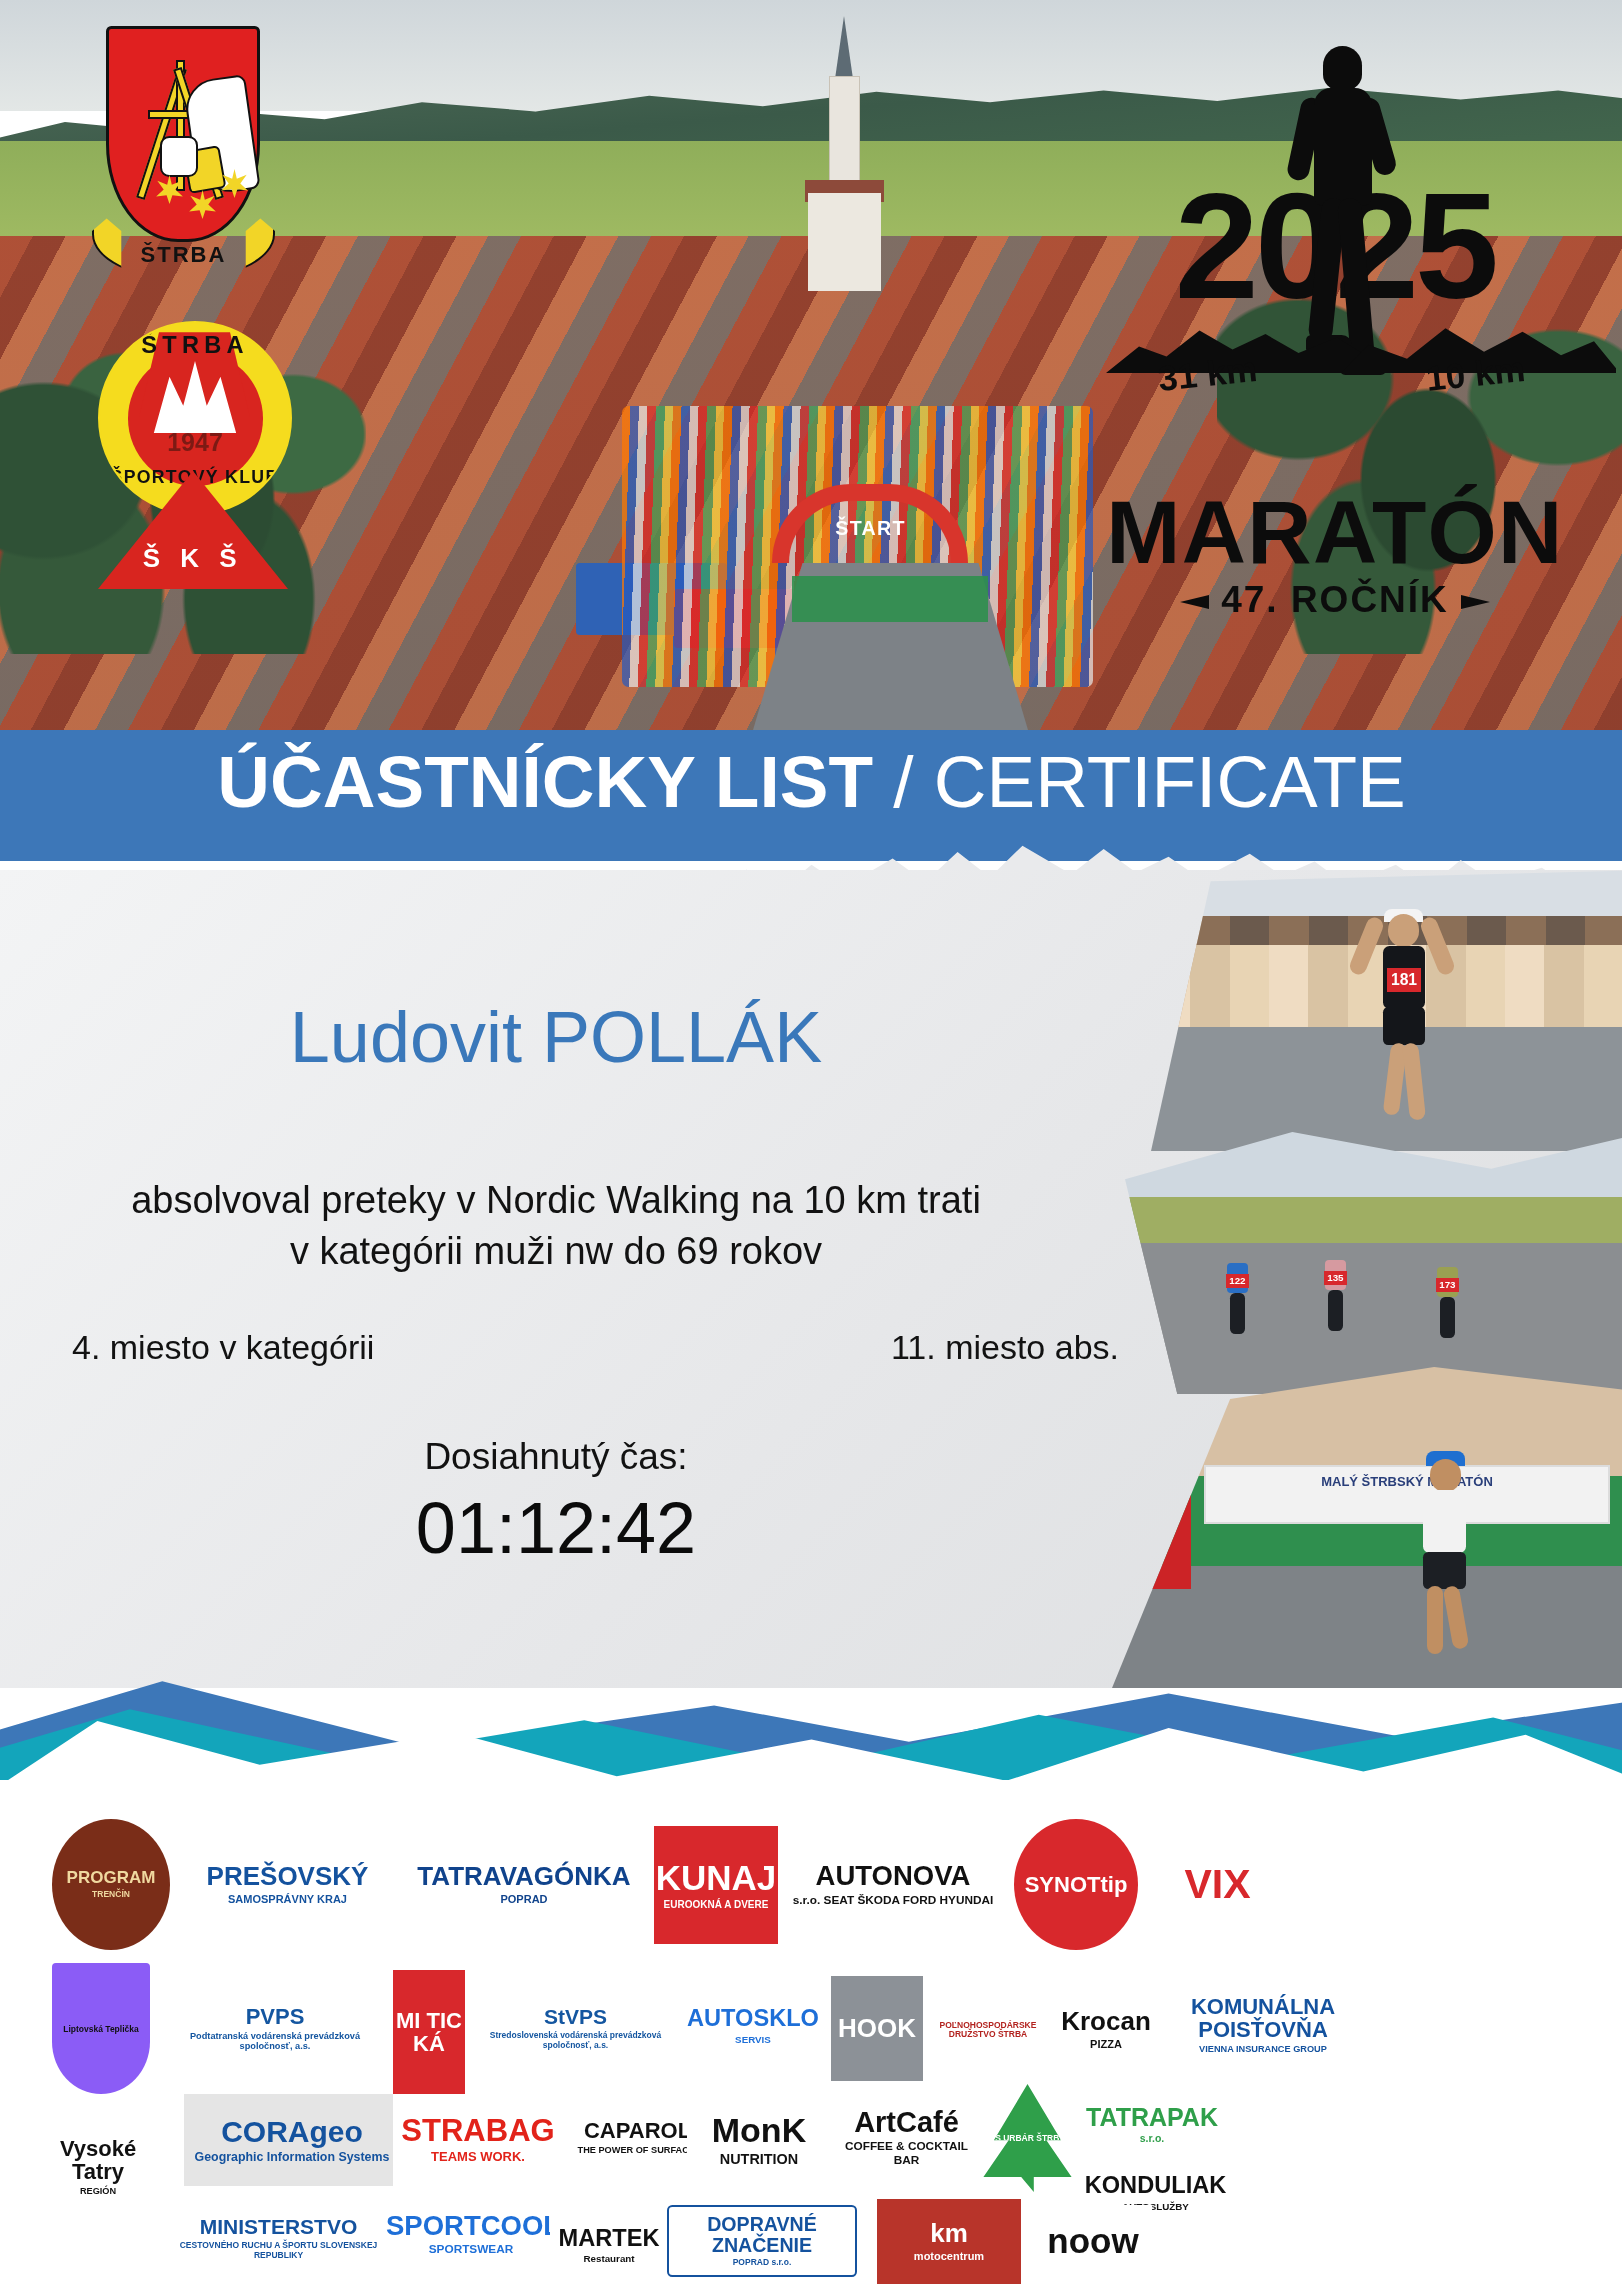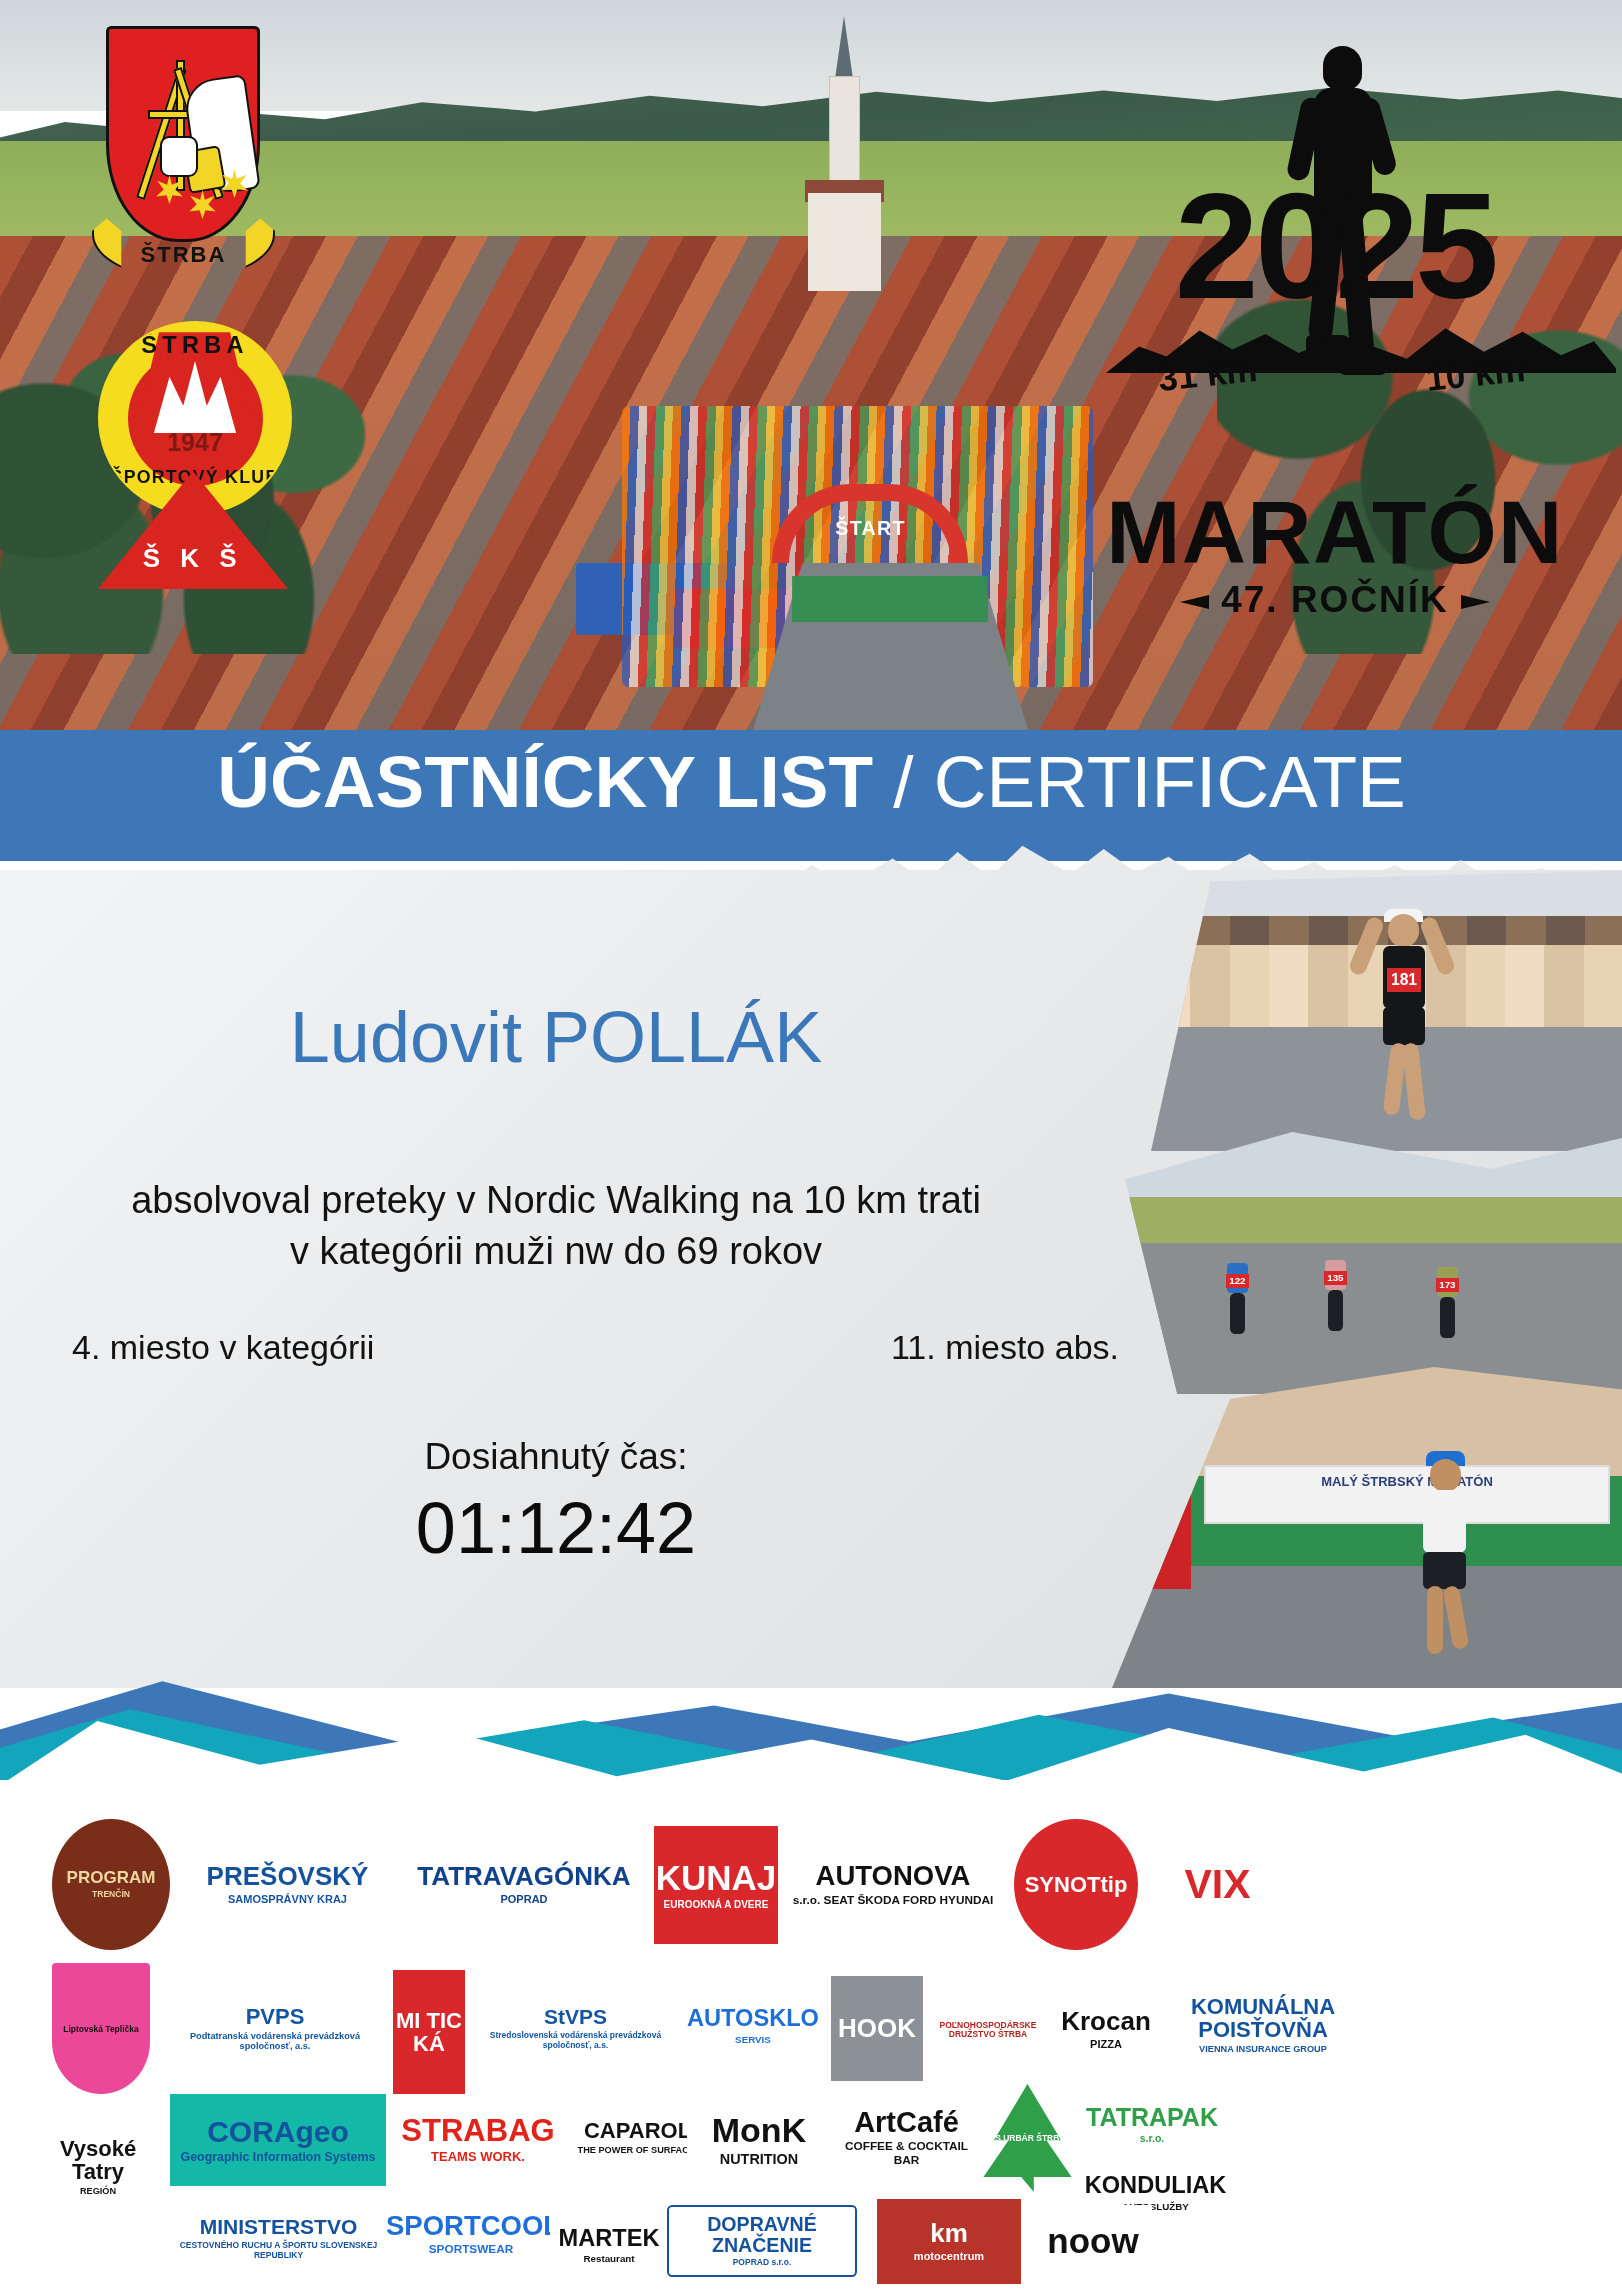--- a/index.html
+++ b/index.html
@@ -380,21 +380,21 @@
       <div class="lg" style="left: 1014px; top: 39px; width: 124px; height: 131px; background: rgb(216, 40, 44); color: rgb(255, 255, 255); border-radius: 50%;">
         <div style="width: 100%;">
           <div class="lgtxt" style="font-size: 22px;">SYNOTtip</div>
         </div>
       </div>
       <div class="lg" style="left: 1152px; top: 39px; width: 131px; height: 131px; background: rgb(255, 255, 255); color: rgb(216, 40, 44); clip-path: polygon(50% 0px, 62% 30%, 95% 22%, 78% 50%, 95% 78%, 62% 70%, 50% 100%, 38% 70%, 5% 78%, 22% 50%, 5% 22%, 38% 30%);">
         <div style="width: 100%;">
           <div class="lgtxt" style="font-size: 41px;">VIX</div>
         </div>
       </div>
-      <div class="lg" style="left: 52px; top: 183px; width: 98px; height: 131px; background: #ec4899; color: rgb(17, 17, 17); border-radius: 3.9px 3.9px 50% 50% / 3.9px 3.9px 40% 40%;">
+      <div class="lg" style="left: 52px; top: 183px; width: 98px; height: 131px; background: #8b5cf6; color: rgb(17, 17, 17); border-radius: 3.9px 3.9px 50% 50% / 3.9px 3.9px 40% 40%;">
         <div style="width: 100%;">
           <div class="lgtxt" style="font-size: 19.6px;"></div>
           <div style="font-size: 8.5px; font-weight: bold; line-height: 1.15; margin-top: 2.6px;">Liptovská Teplička</div>
         </div>
       </div>
       <div class="lg" style="left: 164px; top: 196px; width: 222px; height: 105px; background: rgb(255, 255, 255); color: rgb(20, 86, 160); border-radius: 50%;">
         <div style="width: 100%;">
           <div class="lgtxt" style="font-size: 22px;">PVPS</div>
           <div style="font-size: 9.2px; font-weight: bold; line-height: 1.15; margin-top: 2.6px;">Podtatranská vodárenská prevádzková spoločnosť, a.s.</div>
         </div>
@@ -432,21 +432,21 @@
           <div class="lgtxt" style="font-size: 26px;">Krocan</div>
           <div style="font-size: 11px; font-weight: bold; line-height: 1.15; margin-top: 2.6px;">PIZZA</div>
         </div>
       </div>
       <div class="lg" style="left: 1165px; top: 196px; width: 196px; height: 98px; background: rgb(255, 255, 255); color: rgb(20, 82, 158);">
         <div style="width: 100%;">
           <div class="lgtxt" style="font-size: 22px;">KOMUNÁLNA POISŤOVŇA</div>
           <div style="font-size: 9.2px; font-weight: bold; line-height: 1.15; margin-top: 2.6px;">VIENNA INSURANCE GROUP</div>
         </div>
       </div>
-      <div class="lg" style="left: 170px; top: 314px; width: 216px; height: 92px; background: #14b8a6; color: rgb(20, 82, 158);">
+      <div class="lg" style="left: 184px; top: 314px; width: 216px; height: 92px; background: #e5e5e5; color: rgb(20, 82, 158);">
         <div style="width: 100%;">
           <div class="lgtxt" style="font-size: 30px;">CORAgeo</div>
           <div style="font-size: 12.4px; font-weight: bold; line-height: 1.15; margin-top: 2.6px;">Geographic Information Systems</div>
         </div>
       </div>
       <div class="lg" style="left: 393px; top: 314px; width: 170px; height: 92px; background: rgb(255, 255, 255); color: rgb(226, 35, 26);">
         <div style="width: 100%;">
           <div class="lgtxt" style="font-size: 31px;">STRABAG</div>
           <div style="font-size: 13px; font-weight: bold; line-height: 1.15; margin-top: 2.6px;">TEAMS WORK.</div>
         </div>

